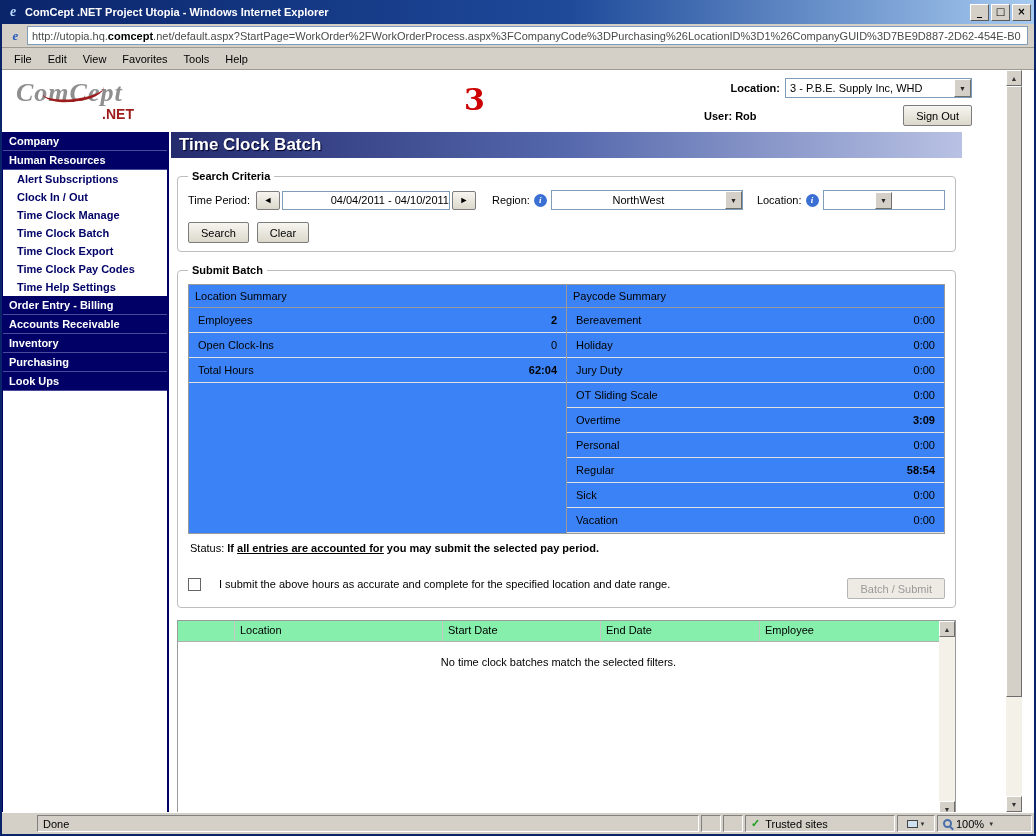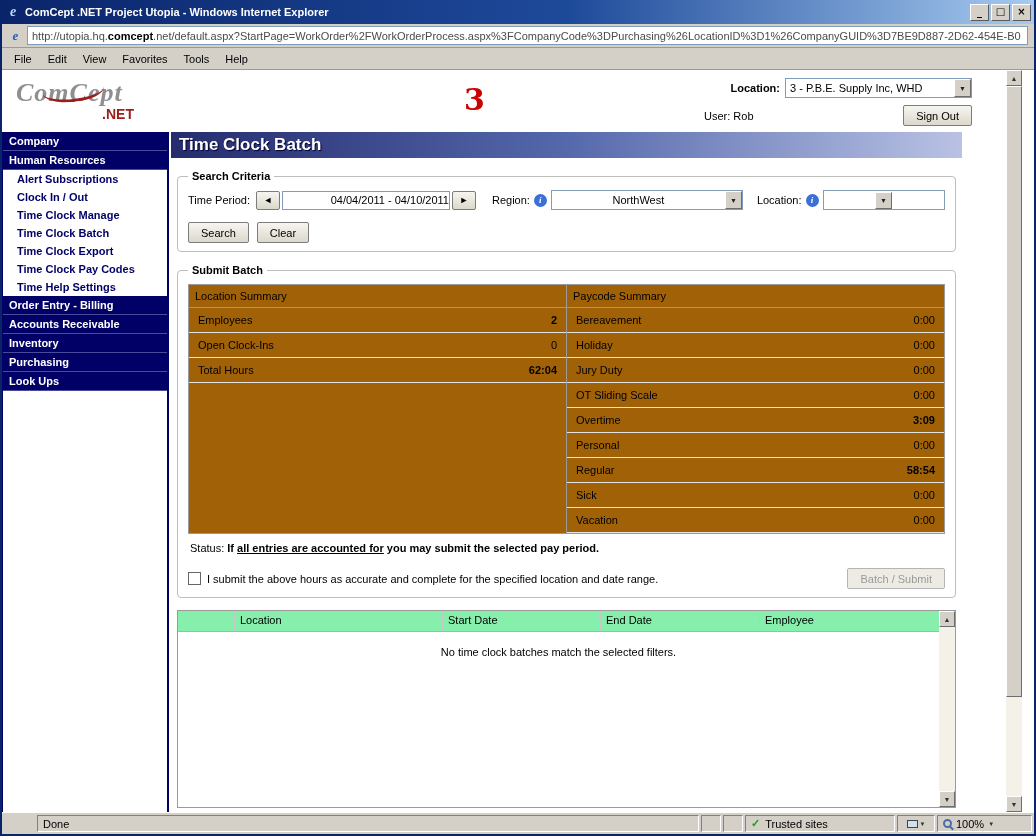--- a/index.html
+++ b/index.html
@@ -46,21 +46,21 @@
   .logo-main { font:italic bold 26px "Liberation Serif",serif; color:#8f8f8f; letter-spacing:1px; }
   .logo-swoosh { position:absolute; left:26px; top:0px; width:62px; height:24px;
     border-bottom:3px solid #9d1d1d; border-radius:50%; transform:rotate(-6deg); }
   .logo-net { position:absolute; right:2px; bottom:0px; color:#9d1d1d; font-weight:bold; font-size:14px; }
   .marker { position:absolute; left:462px; top:12px; color:#cc0000;
     font:bold 30px "DejaVu Serif",serif; }
   .hdr-right { position:absolute; right:34px; top:8px; width:268px; }
   .hdr-row { display:flex; align-items:center; justify-content:flex-end; }
   .hdr-row + .hdr-row { margin-top:7px; justify-content:space-between; }
   .hdr-label { font-weight:bold; margin-right:5px; }
-  .user-text { font-weight:normal; }
+  .user-text { font-weight:bold; }
 
   
   .select { display:flex; align-items:center; height:20px; background:#fff; border:1px solid #7f9db9; }
   .select .txt { flex:1; padding:0 4px; white-space:nowrap; overflow:hidden; }
   .select .txt.center { text-align:center; }
   .select .drop { width:17px; height:100%; background:#d4d0c8; flex:0 0 17px;
     border:1px solid; border-color:#fff #6d6d6d #6d6d6d #fff;
     display:flex; align-items:center; justify-content:center; font-size:7px; color:#222; }
 
   .btn3d { background:linear-gradient(#f6f5f0,#dcd8cb); border:1px solid #7c7c7c; border-radius:2px;
@@ -88,33 +88,33 @@
 
   .search-row { display:flex; align-items:center; }
   .arrow-btn { width:24px; height:19px; padding:0; font-size:9px; margin:0 2px; }
   .tp-input { width:168px; height:19px; border:1px solid #7f9db9; text-align:right; line-height:17px;
     background:#fff; }
   .info-icon { width:13px; height:13px; flex:0 0 13px; border-radius:50%; background:#3b6fd4; color:#fff;
     font:italic bold 9px/13px "Liberation Serif",serif; text-align:center; margin:0 4px; }
   .search-btns { display:flex; gap:8px; margin-top:12px; }
 
   
-  .sum-table { border:1px solid #9a9a9a; display:flex; height:250px; background:#a16207; }
+  .sum-table { border:1px solid #9a9a9a; display:flex; height:250px; background:#3b82f6; }
   .sum-col { flex:1; display:flex; flex-direction:column; overflow:hidden; }
   .sum-col.left { border-right:1px solid #9a9a9a; }
   .sum-hdr { height:23px; line-height:23px; padding:0 6px; border-bottom:1px solid #9a9a9a; }
   .srow { height:25px; display:flex; align-items:center; padding:0 9px; border-bottom:1px solid #e2e2e2; }
   .srow .lbl { flex:1; }
   .b { font-weight:bold; }
   .sum-fill { flex:1; }
 
   .status-line { margin:8px 2px 0 2px; }
   .status-line .bold { font-weight:bold; }
   .status-line .ul { text-decoration:underline; }
-  .certify-row { display:flex; align-items:center; margin-top:14px; }
+  .certify-row { display:flex; align-items:flex-start; margin-top:24px;gap:12px; }
   .checkbox { width:13px; height:13px; border:1px solid #666; background:#fff; margin-right:6px; flex:0 0 13px; }
   .certify-row .spacer { flex:1; }
 
   
   .grid { margin:12px 6px 0 6px; border:1px solid #9a9a9a; height:198px; display:flex; background:#fff; }
   .grid-main { flex:1; display:flex; flex-direction:column; overflow:hidden; }
   .grid-hdr { display:flex; height:21px; border-bottom:1px solid #b0b0b0; background:#86efac; flex:0 0 21px; }
   .gh { border-right:1px solid #c6c6c6; padding:3px 5px; white-space:nowrap; overflow:hidden; }
   .gh.c0 { width:57px; flex:0 0 57px; }
   .gh.c1 { width:208px; flex:0 0 208px; }

